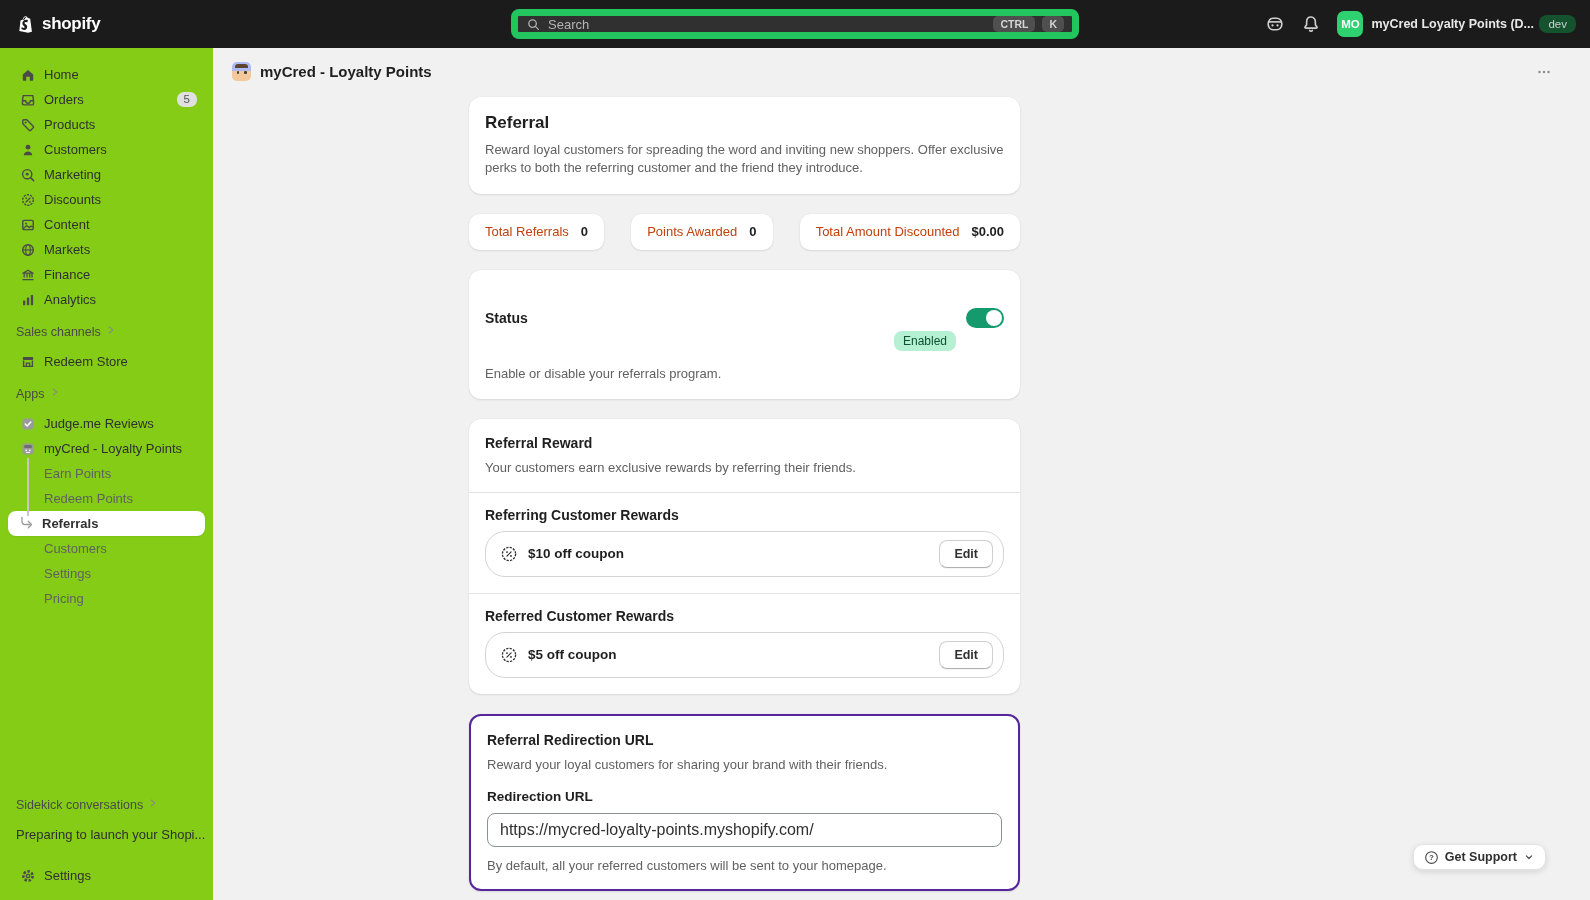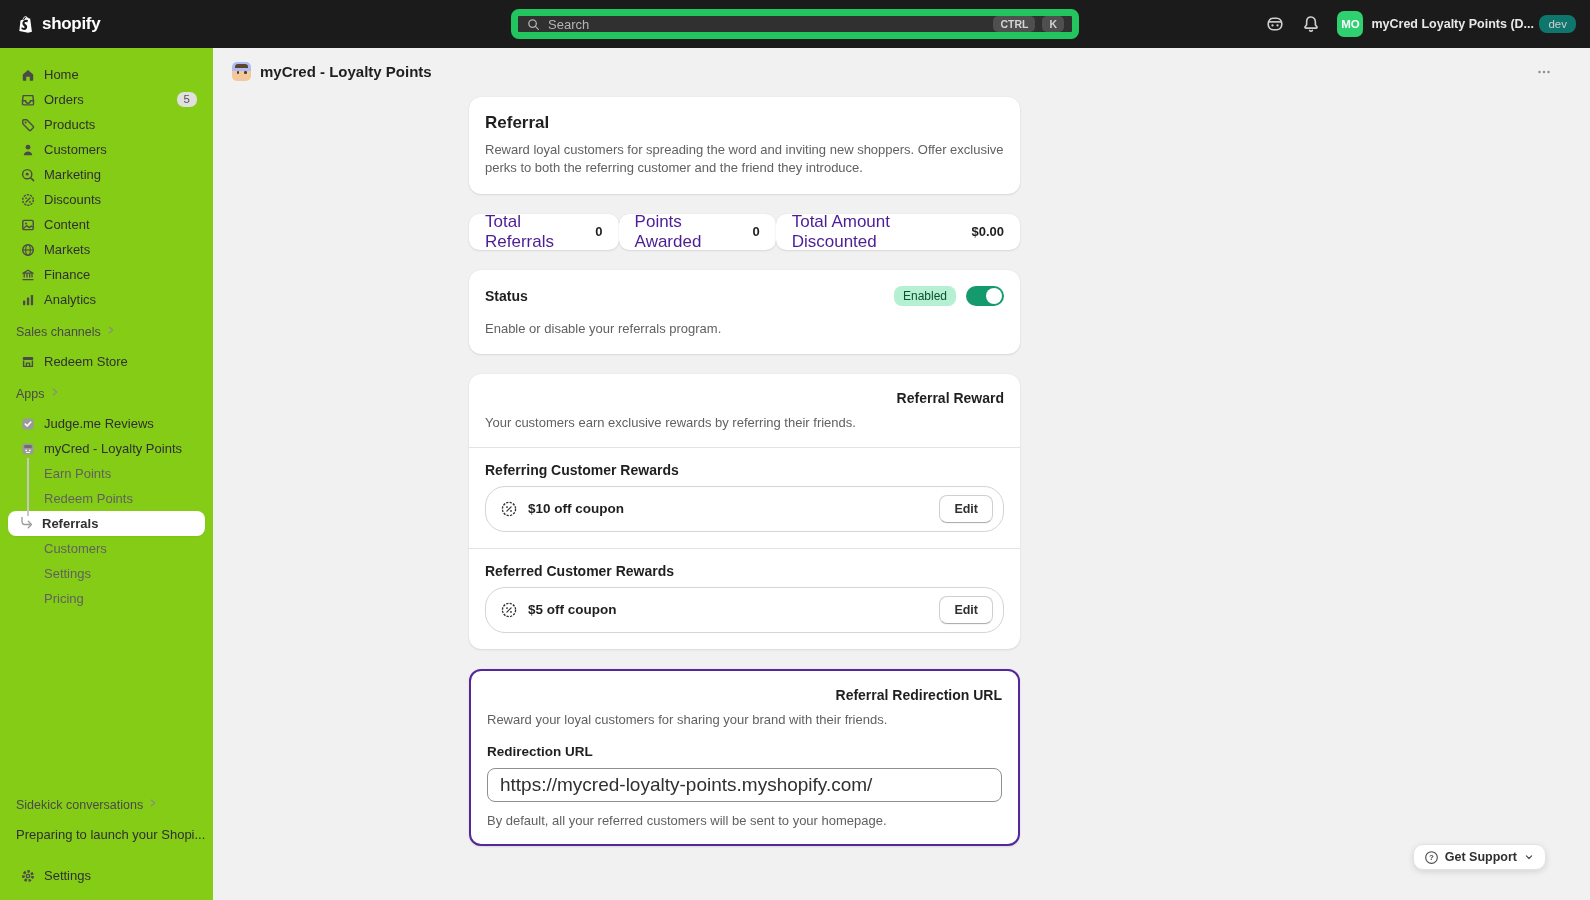--- a/index.html
+++ b/index.html
@@ -15,21 +15,21 @@
     background:#303030; border:7px solid #22c55e; border-radius:8px; display:flex; align-items:center; padding:0 8px; gap:7px; }
   .searchwrap input { flex:1; background:transparent; border:none; outline:none; color:#e3e3e3; font-size:13px; font-family:inherit; }
   .searchwrap input::placeholder { color:#b5b5b5; }
   .kbd { background:#4f4f4f; color:#d5d5d5; font-size:10.5px; font-weight:700; border-radius:5px; padding:3px 7px; line-height:1; }
   .topbar-right { margin-left:auto; display:flex; align-items:center; gap:16px; padding-right:14px; }
   .tb-iconbtn { width:20px; height:20px; cursor:pointer; }
   .userchip { display:flex; align-items:center; gap:8px; cursor:pointer; }
   .avatar { width:26px; height:26px; border-radius:7px; background:#2fd06f; color:#ffffff; font-size:11.5px; font-weight:700;
     display:flex; align-items:center; justify-content:center; }
   .username { color:#e8e8e8; font-size:12.5px; font-weight:700; max-width:160px; white-space:nowrap; }
-  .devpill { background:#0f766e; color:#cfcfcf; font-size:11.5px; border-radius:8px; padding:3px 9px; }
+  .devpill { background:#14532d; color:#cfcfcf; font-size:11.5px; border-radius:8px; padding:3px 9px; }
 
   
   .sidebar { position:fixed; top:48px; left:0; bottom:0; width:213px; background:#84cc16; padding-top:14px;
     display:flex; flex-direction:column; font-size:13px; }
   .srow { display:flex; align-items:center; gap:8px; height:25px; padding:0 8px 0 12px; margin:0 8px; border-radius:8px; cursor:pointer; color:#303030; }
   .srow .lbl { flex:1; }
   .srow .cnt { background:#e0e0e0; color:#555; font-size:11.5px; border-radius:7px; padding:2px 7px; line-height:1; }
   .shead { display:flex; align-items:flex-start; gap:5px; padding:0 16px; height:24px; margin-top:13px; font-size:12.5px; color:#4a4a4a; cursor:pointer; }
   .subwrap { position:relative; }
   .connector { position:absolute; left:27px; top:-3px; width:1.5px; height:58px; background:#c7c7c7; }
@@ -45,48 +45,48 @@
   .appicon { width:19px; height:19px; border-radius:5px; background:linear-gradient(#aebcf5 45%, #f3c99b 45%); position:relative; margin-right:9px; }
   .appicon::before, .appicon::after { content:""; position:absolute; width:2.5px; height:2.5px; border-radius:50%; background:#4a3b2c; top:9px; }
   .appicon::before { left:4.5px; } .appicon::after { right:4.5px; }
   .appicon .hair { position:absolute; top:2px; left:3px; right:3px; height:4px; border-radius:3px 3px 0 0; background:#5d4430; }
   .pagetitle { font-size:15px; font-weight:700; color:#1f1f1f; }
   .morebtn { margin-left:auto; cursor:pointer; padding:4px; }
 
   .col { margin-left:256px; width:551px; padding-top:2px; }
   .card { background:#fff; border-radius:12px; box-shadow:0 1px 2px rgba(31,33,36,.1), 0 0 1px rgba(0,0,0,.12); padding:16px; }
   .card h1 { font-size:17px; font-weight:700; color:#1f1f1f; }
-  .card h2 { font-size:14px; font-weight:700; color:#1f1f1f;text-align:right; }
+  .card h2 { font-size:14px; font-weight:700; color:#1f1f1f; }
   .desc { font-size:13px; color:#616161; line-height:1.42; margin-top:8px; }
   .divider { height:1px; background:#e3e3e3; margin:14px -16px 0; }
 
   .statsrow { display:flex; justify-content:space-between; margin-top:20px; }
   .statcard { background:#fff; border-radius:10px; box-shadow:0 1px 2px rgba(31,33,36,.1), 0 0 1px rgba(0,0,0,.12);
     height:36px; display:inline-flex; align-items:center; gap:12px; padding:0 16px; }
-  .statlabel { font-size:17px; color:#4c1d95; }
+  .statlabel { font-size:13px; color:#c2410c; }
   .statvalue { font-size:13px; font-weight:700; color:#1f1f1f; }
 
   .statuscard { margin-top:20px; }
   .statushead { display:flex; align-items:center; }
   .statusright { margin-left:auto; display:flex; align-items:center; gap:10px; }
-  .badge-success { background:#b4f0d1; color:#0c5132; font-size:12px; border-radius:8px; padding:3px 9px; }
+  .badge-success { background:#b4f0d1; color:#0c5132; font-size:12px; border-radius:8px; padding:3px 9px;margin-top:45px; }
   .toggle { width:38px; height:20px; border-radius:10px; background:#149a6d; position:relative; cursor:pointer; }
   .toggle .knob { position:absolute; top:2px; right:2px; width:16px; height:16px; border-radius:50%; background:#fff; }
 
   .rewardcard { margin-top:20px; }
   .subhead { font-size:14px; font-weight:700; color:#1f1f1f; margin-top:14px; }
   .rewardrow { margin-top:8px; border:1px solid #d4d4d4; border-radius:20px; height:46px; display:flex; align-items:center; padding:0 10px 0 14px; }
   .rewardlabel { margin-left:10px; font-size:13.5px; font-weight:700; color:#1f1f1f; }
   .btn { margin-left:auto; background:#fff; border:1px solid #cfcfcf; border-bottom-color:#b0b0b0; border-radius:8px;
     font-family:inherit; font-size:12.5px; font-weight:600; color:#303030; padding:6px 14px; cursor:pointer; box-shadow:0 1px 0 rgba(0,0,0,.04); }
 
   .redirectcard { margin-top:20px; border:2px solid #56279c; }
   .fieldlabel { font-size:13.5px; font-weight:700; color:#1f1f1f; margin-top:15px; }
   .urlinput { width:100%; margin-top:9px; height:34px; border:1px solid #8b9096; border-radius:8px; padding:0 12px;
-    font-family:inherit; font-size:19px; color:#303030; background:#fff; outline:none; }
+    font-family:inherit; font-size:16px; color:#303030; background:#fff; outline:none; }
   .note { font-size:13px; color:#616161; margin-top:11px; }
 
   .support { position:fixed; right:44px; bottom:30px; height:26px; display:flex; align-items:center; gap:6px;
     background:#fff; border:1px solid #e3e3e3; border-radius:10px; padding:0 10px; font-size:12.5px; font-weight:600; color:#303030;
     cursor:pointer; box-shadow:0 2px 6px rgba(0,0,0,.12); }
 </style>
 </head>
 <body>
 
 <div class="topbar">

